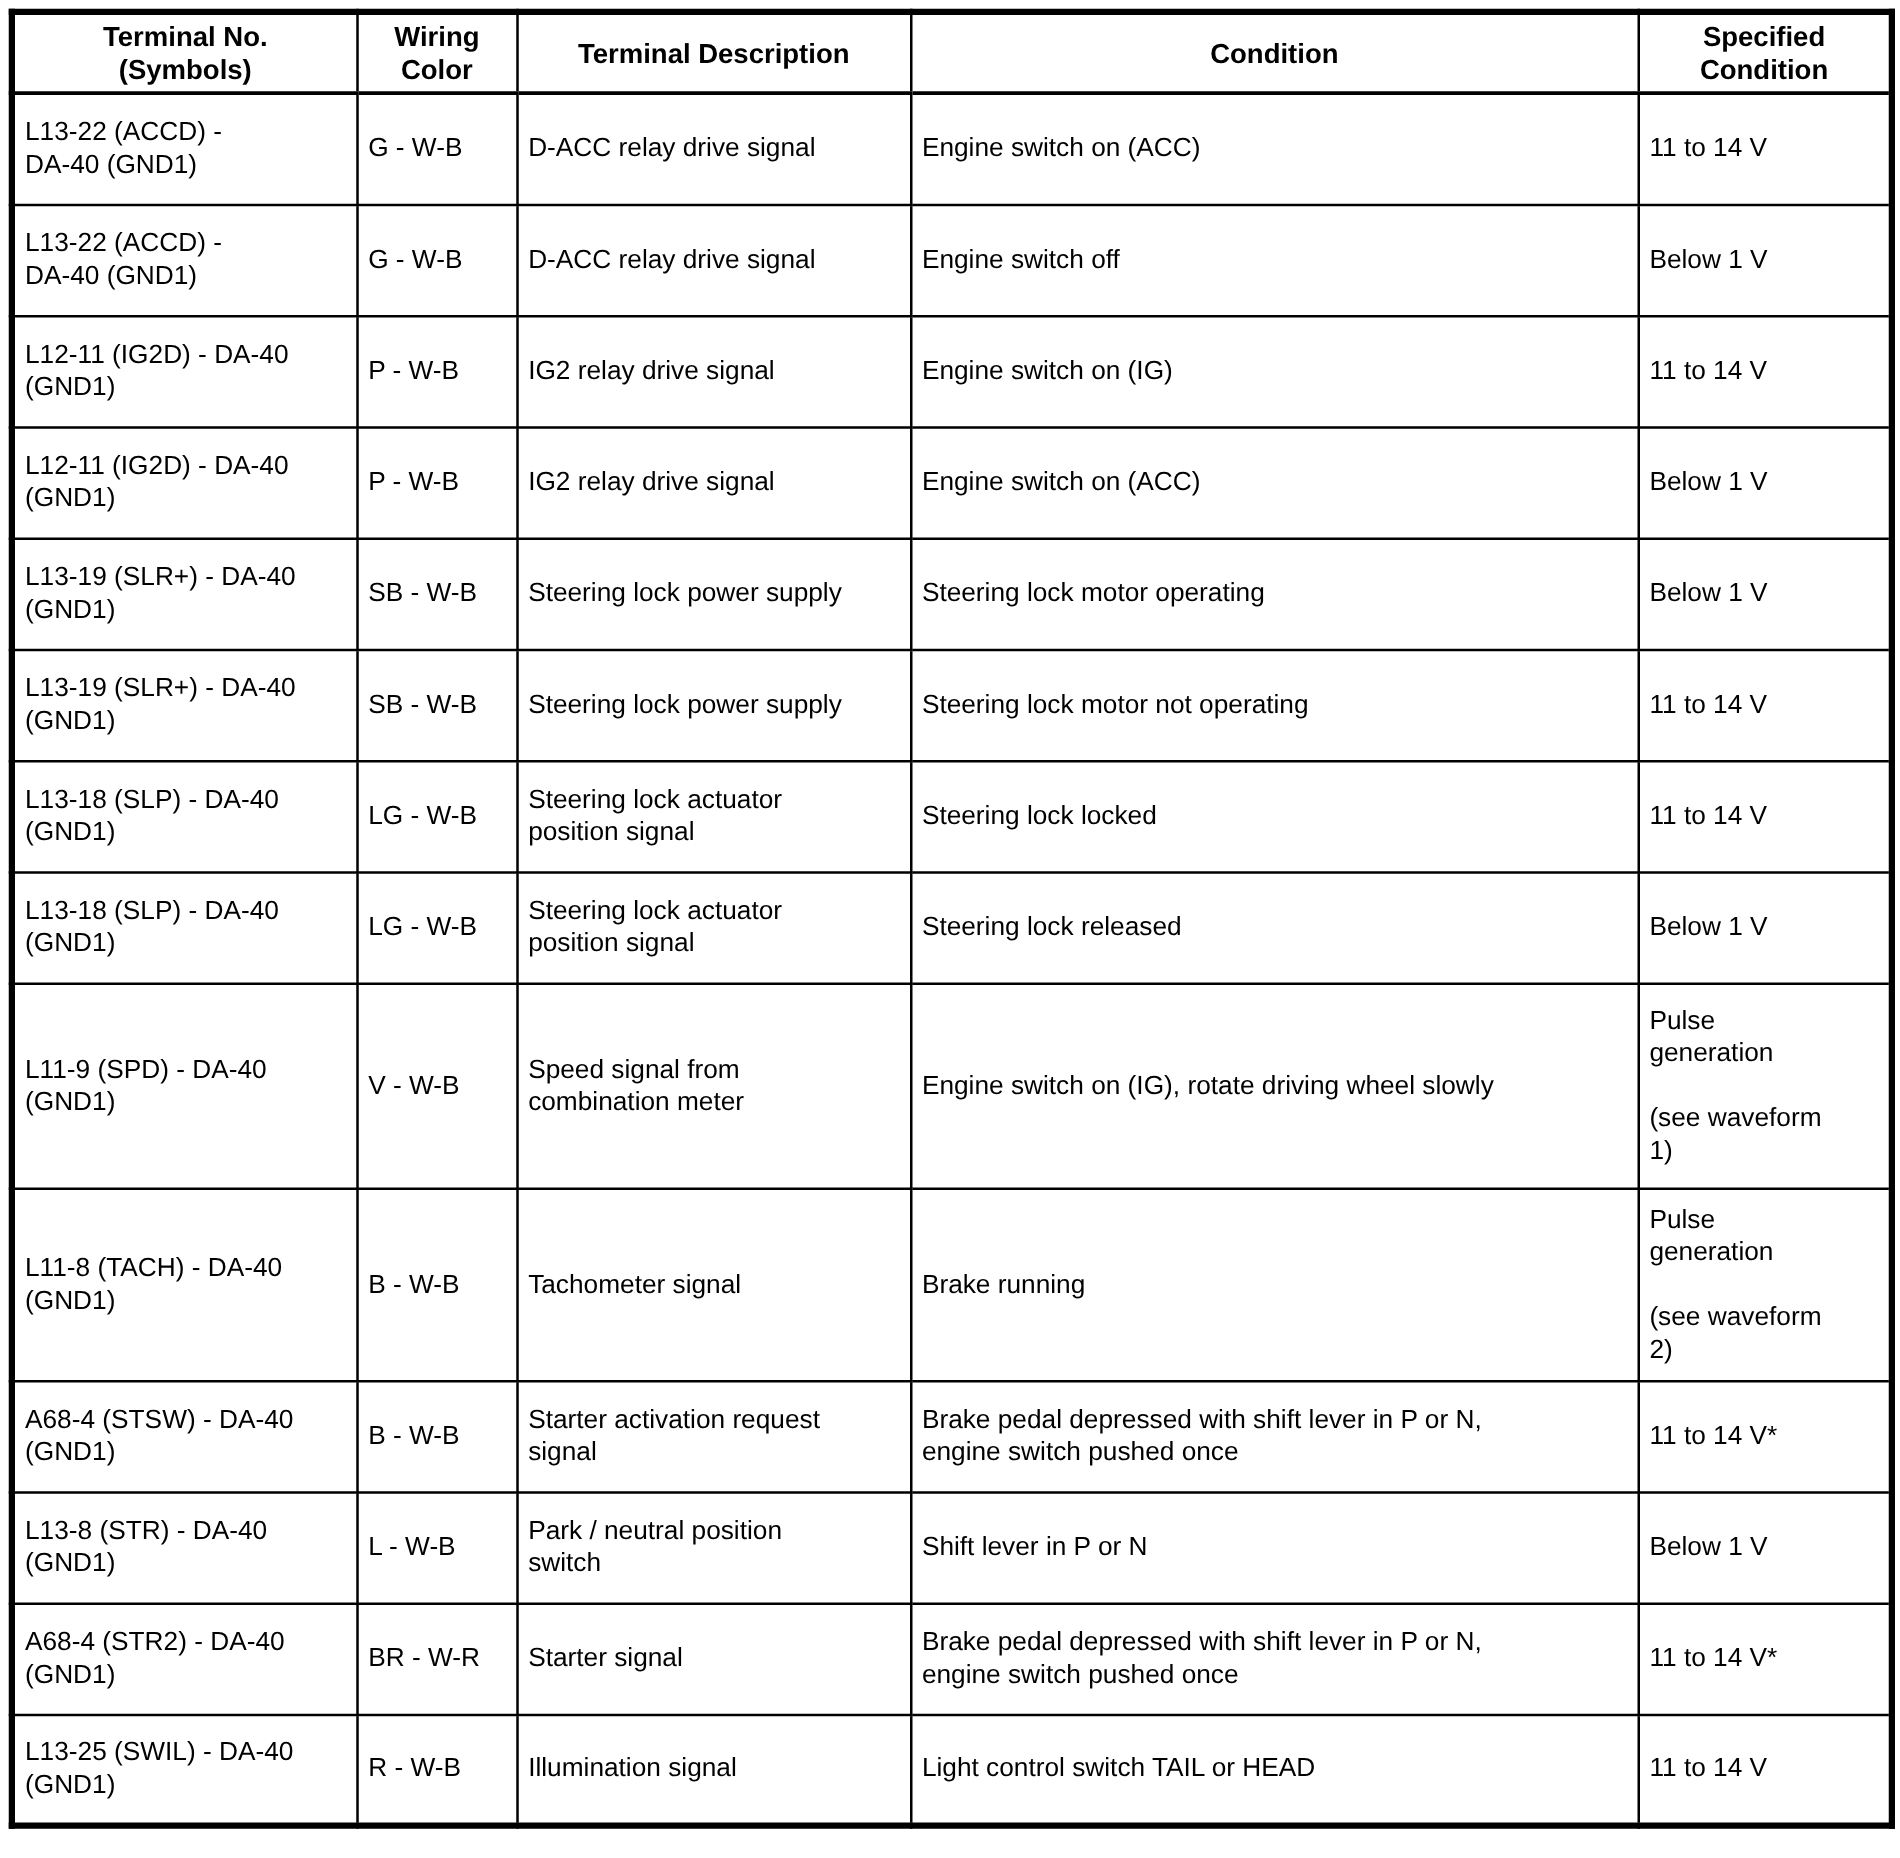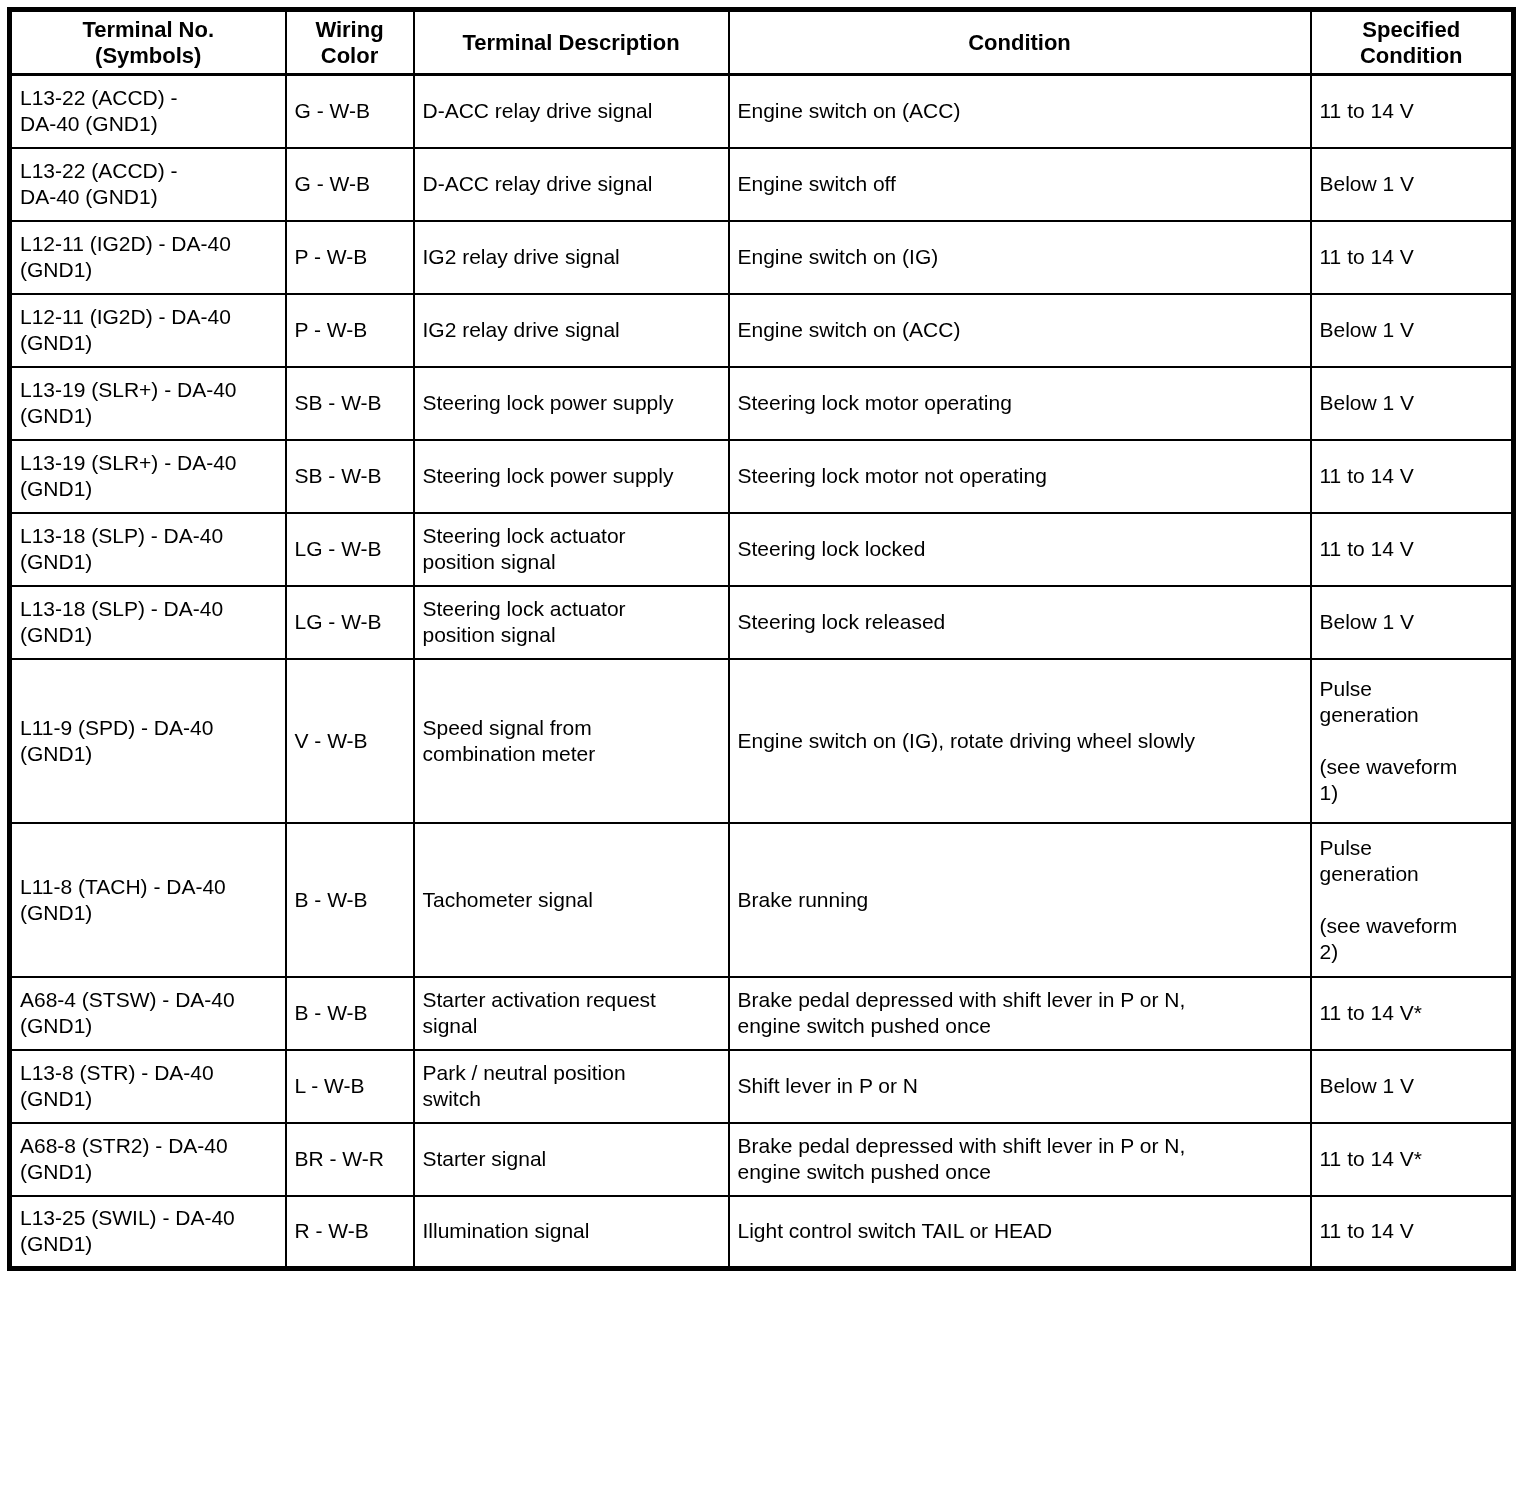--- a/index.html
+++ b/index.html
@@ -31,21 +31,21 @@
     white-space: pre-line;
     overflow: hidden;
   }
   table.spec-table thead th {
     font-weight: bold;
     text-align: center;
     font-size: 22px;
     border-bottom: 3px solid #000000;
   }
   thead tr { height: 65px; }
-  tbody tr { height: 73px; }
+  tbody tr { height: 89px; }
   tbody tr.row-tall-1 { height: 164px; }
   tbody tr.row-tall-2 { height: 154px; }
   td.cell { text-align: left; }
 </style>
 </head>
 <body>
 
 <div class="table-wrap">
   <table class="spec-table">
     <colgroup>
@@ -172,21 +172,21 @@
         <tr>
           <td class="cell">L13-8 (STR) - DA-40
 (GND1)</td>
           <td class="cell">L - W-B</td>
           <td class="cell">Park / neutral position
 switch</td>
           <td class="cell">Shift lever in P or N</td>
           <td class="cell">Below 1 V</td>
         </tr>
         <tr>
-          <td class="cell">A68-8 (STR2) - DA-40
+          <td class="cell">A68-4 (STR2) - DA-40
 (GND1)</td>
           <td class="cell">BR - W-R</td>
           <td class="cell">Starter signal</td>
           <td class="cell">Brake pedal depressed with shift lever in P or N,
 engine switch pushed once</td>
           <td class="cell">11 to 14 V*</td>
         </tr>
         <tr>
           <td class="cell">L13-25 (SWIL) - DA-40
 (GND1)</td>

